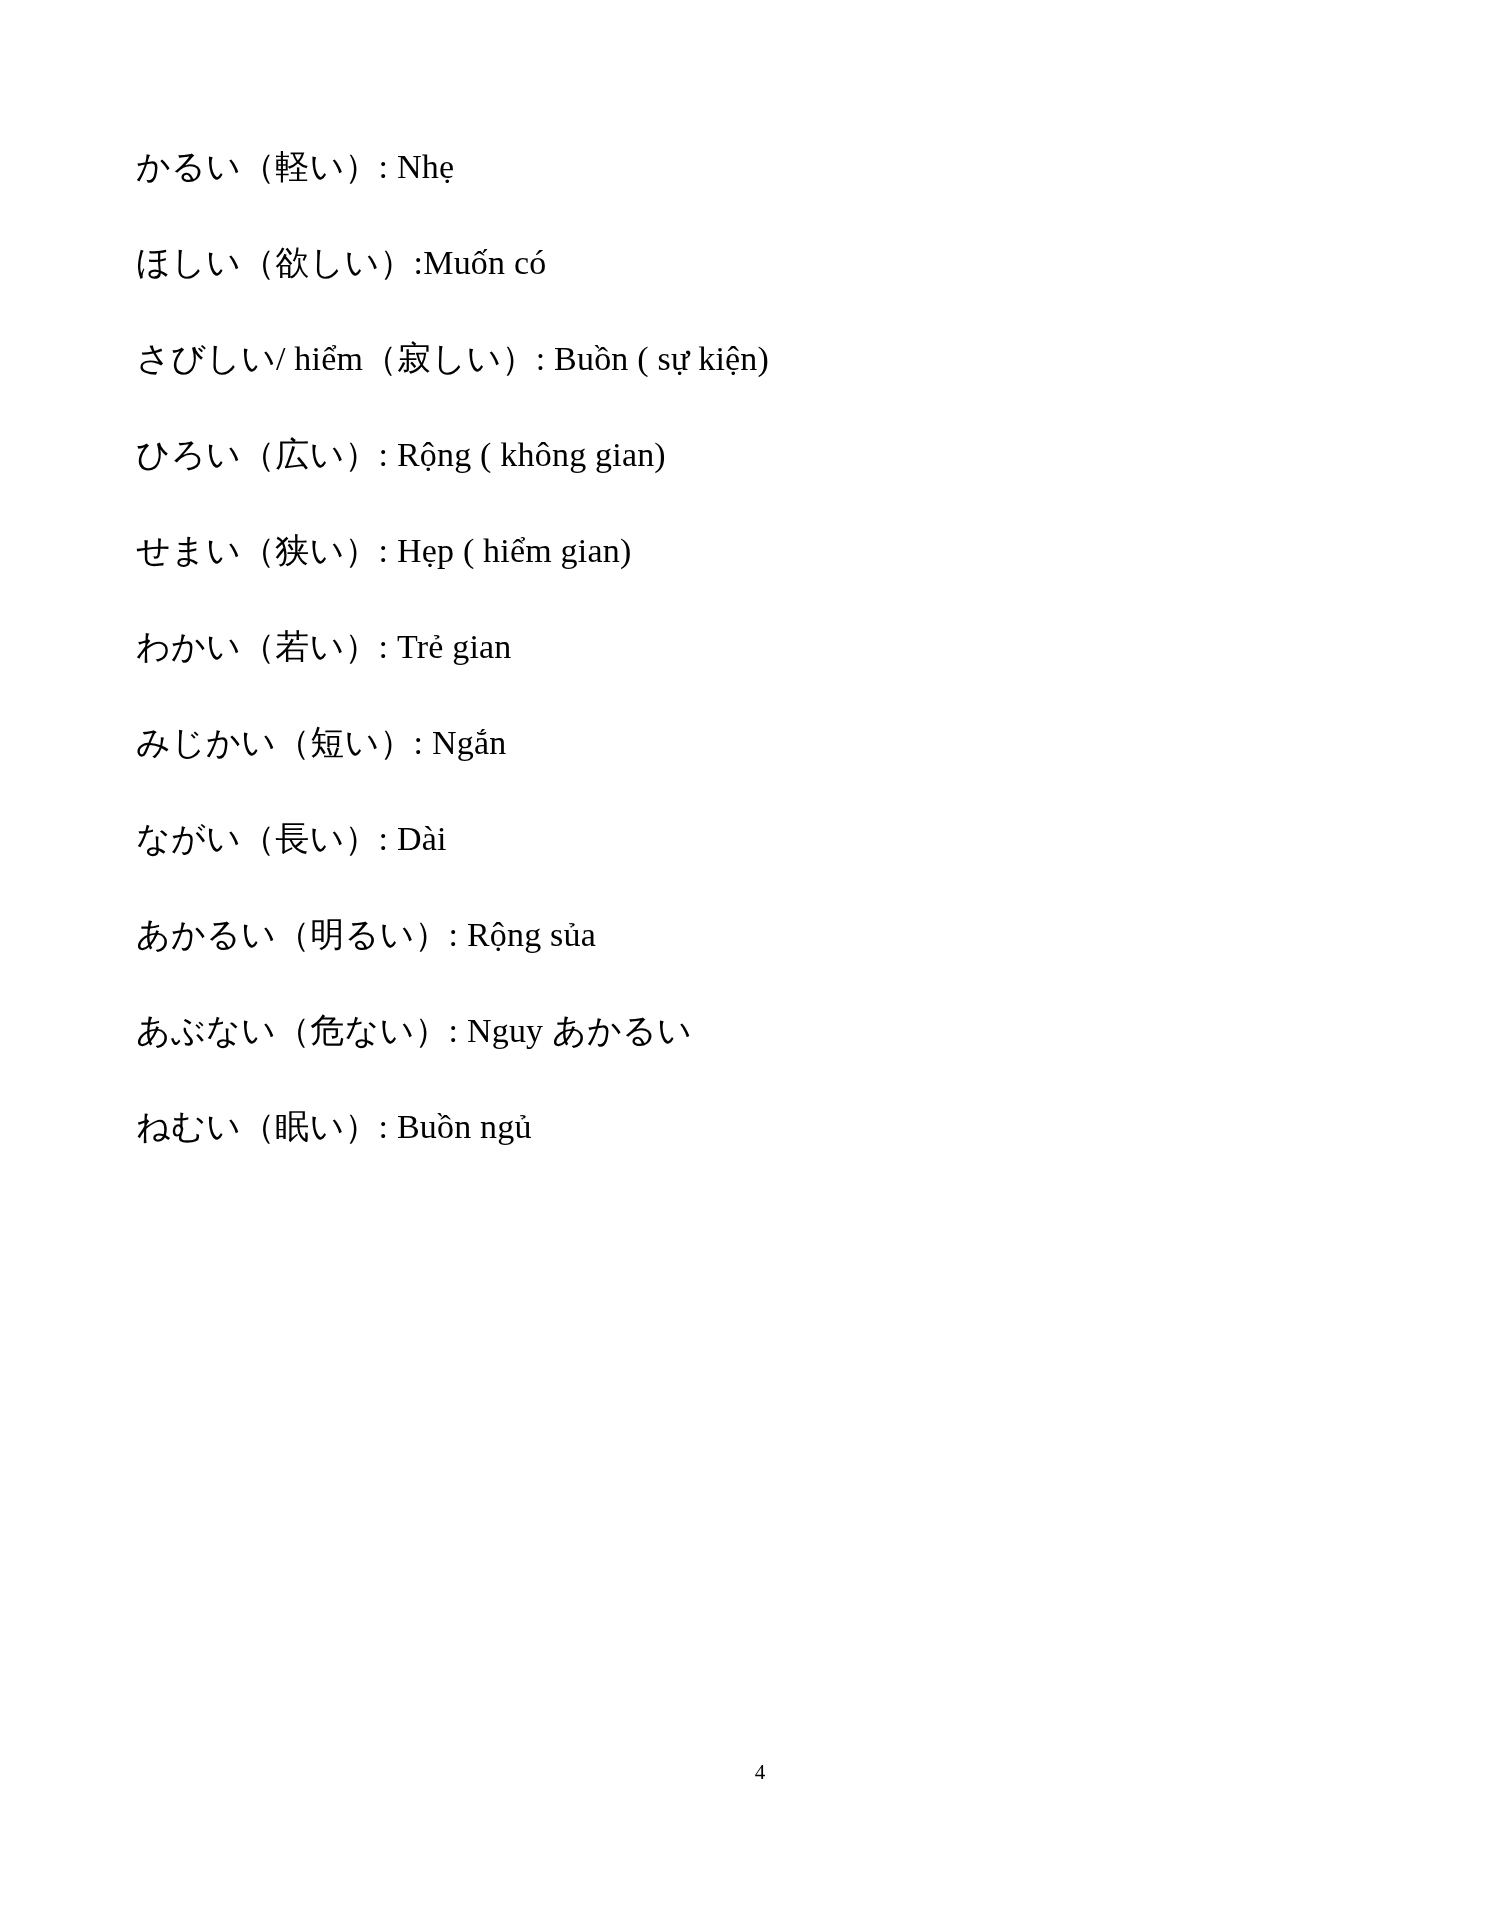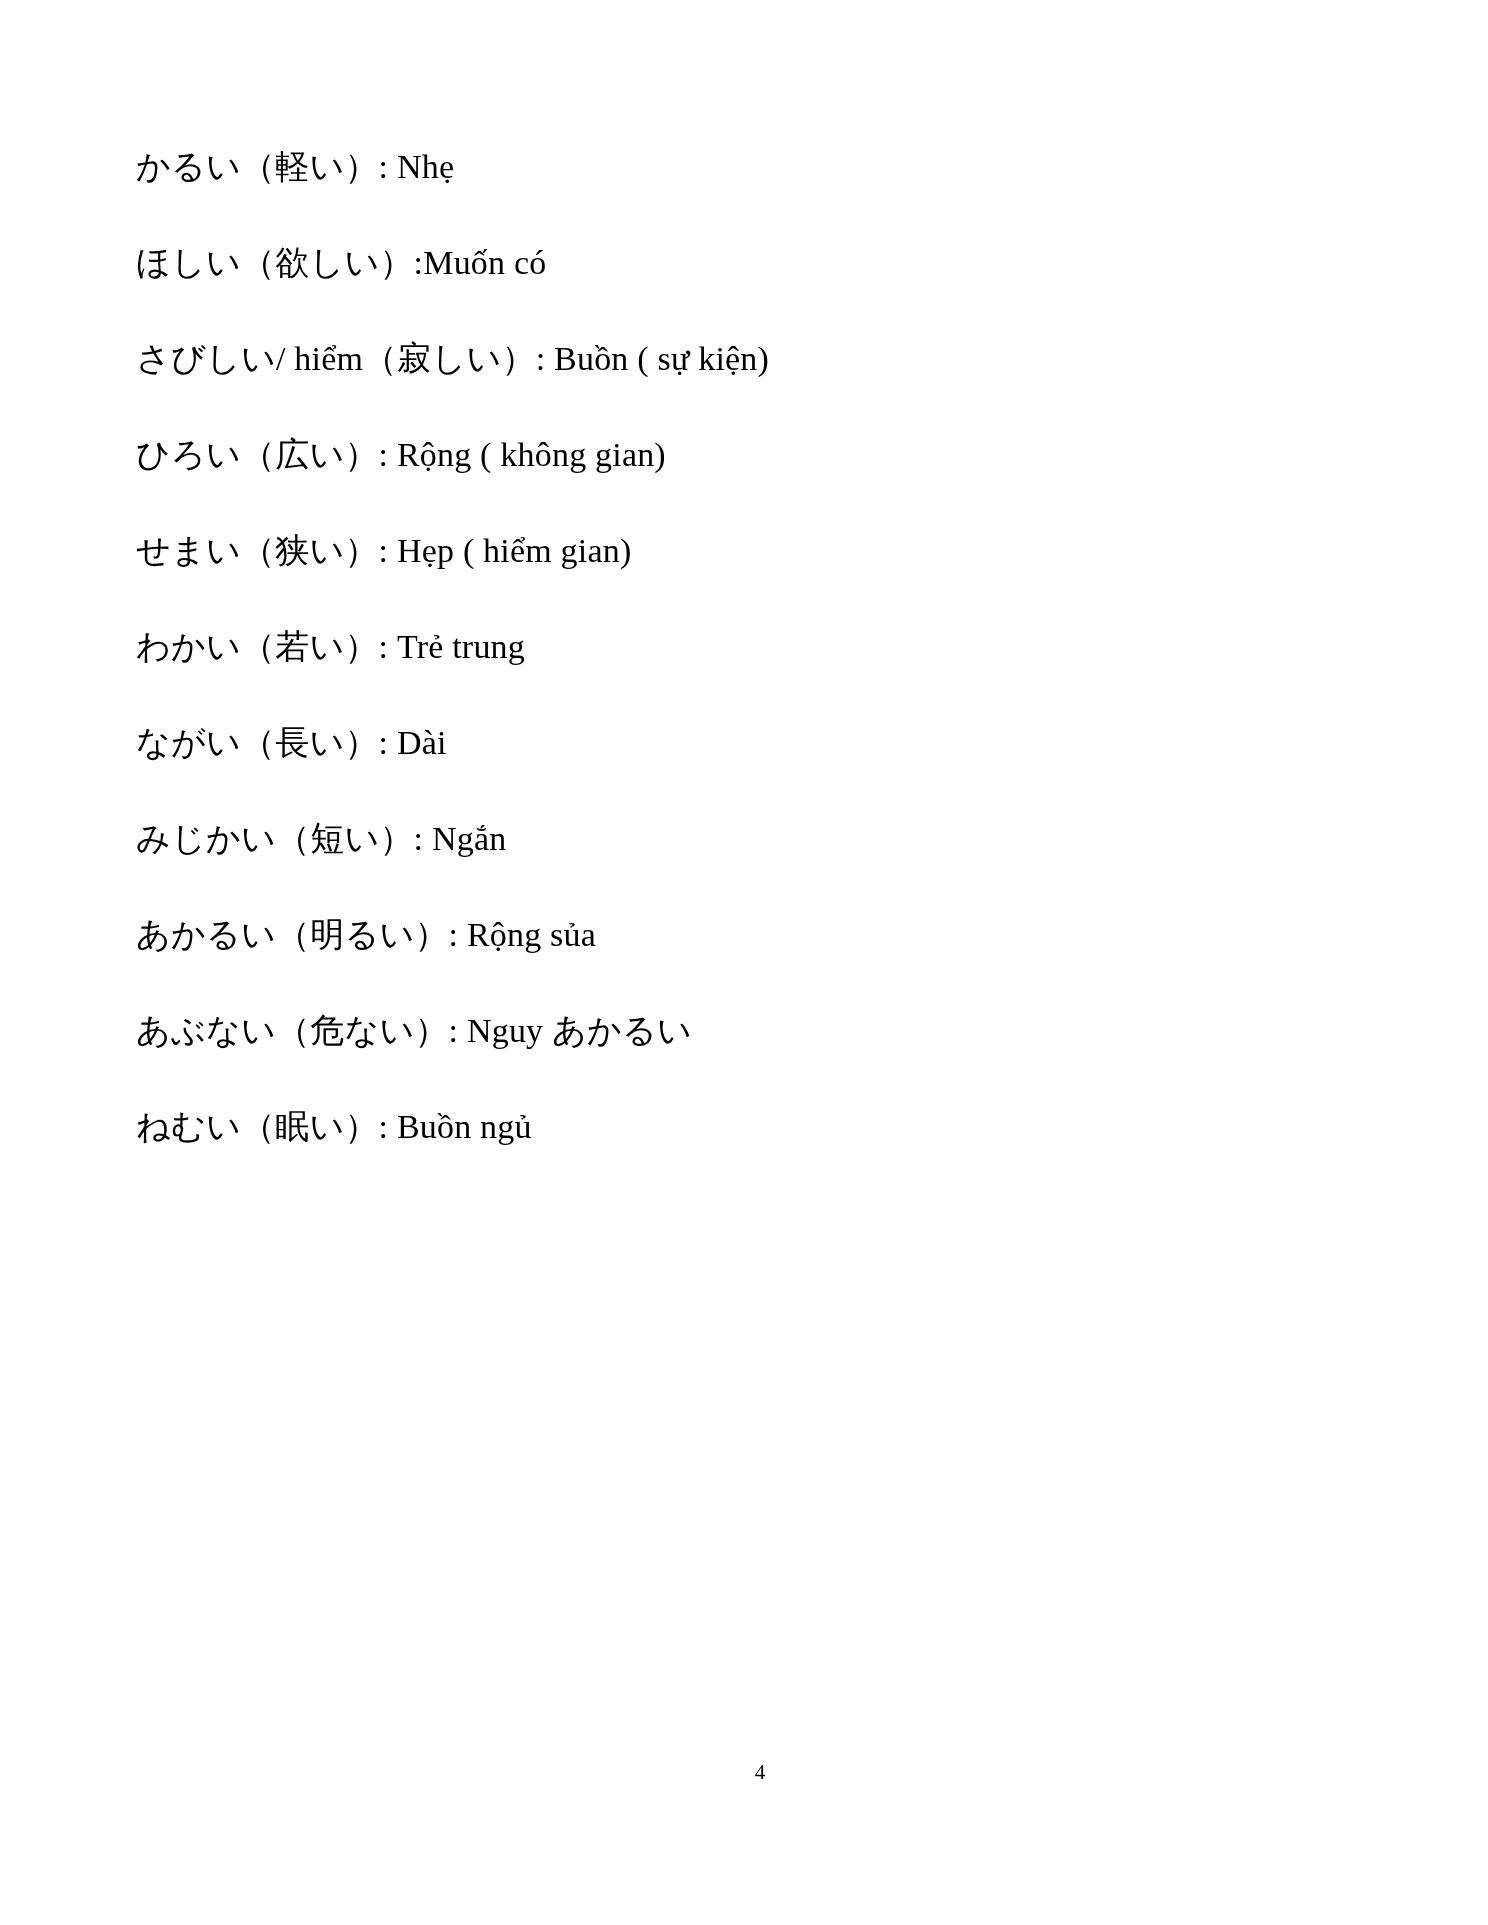--- a/index.html
+++ b/index.html
@@ -45,21 +45,21 @@
 </head>
 <body>
 
 <div class="page">
   <div class="vocab-list">
     <p class="vocab-line">かるい（軽い）: Nhẹ</p>
     <p class="vocab-line">ほしい（欲しい）:Muốn có</p>
     <p class="vocab-line">さびしい/ hiểm（寂しい）: Buồn ( sự kiện)</p>
     <p class="vocab-line">ひろい（広い）: Rộng ( không gian)</p>
     <p class="vocab-line">せまい（狭い）: Hẹp ( hiểm gian)</p>
-    <p class="vocab-line">わかい（若い）: Trẻ trung</p>
+    <p class="vocab-line">わかい（若い）: Trẻ gian</p>
+    <p class="vocab-line">みじかい（短い）: Ngắn</p>
     <p class="vocab-line">ながい（長い）: Dài</p>
-    <p class="vocab-line">みじかい（短い）: Ngắn</p>
     <p class="vocab-line">あかるい（明るい）: Rộng sủa</p>
     <p class="vocab-line">あぶない（危ない）: Nguy あかるい</p>
     <p class="vocab-line">ねむい（眠い）: Buồn ngủ</p>
   </div>
   <div class="page-number">4</div>
 </div>
 
 </body></html>

